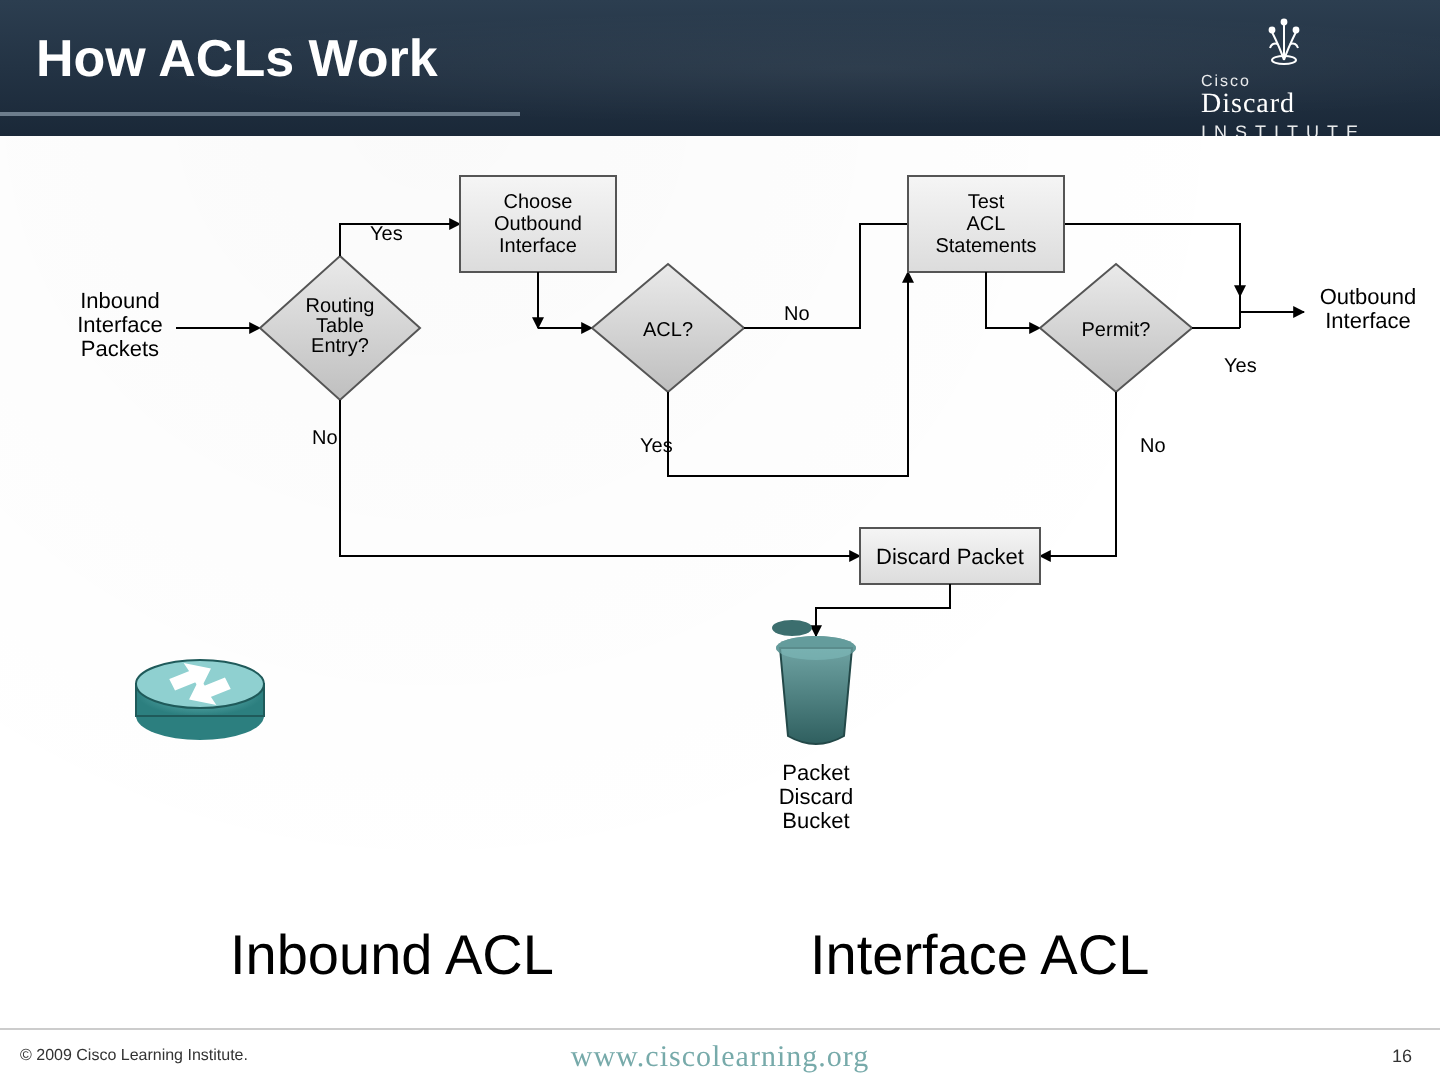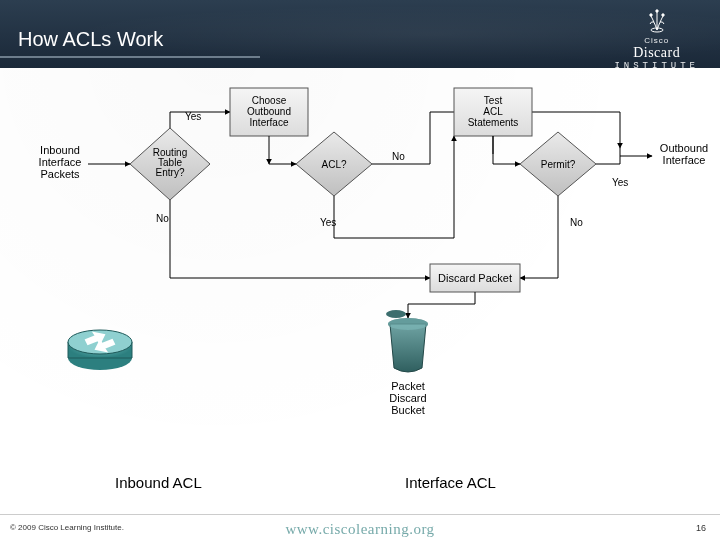--- a/index.html
+++ b/index.html
@@ -1,39 +1,39 @@
 <!DOCTYPE html>
 <html><head>
 <meta charset="utf-8">
 <style>
   * { box-sizing: border-box; margin: 0; padding: 0; }
   body { width: 720px; height: 540px; font-family: Arial, sans-serif; background: #fff; position: relative; overflow: hidden; }
 
   
   .header { position: relative; width: 100%; height: 68px; background: linear-gradient(#2c3e50 0%, #1a2838 100%); }
   .header::before { content:""; position:absolute; inset:0; background: radial-gradient(ellipse at 60% 50%, rgba(255,255,255,0.05), transparent 60%); }
-  .title { position: relative; color: #fff; font-size: 20px; font-weight: normal; padding: 28px 0 0 18px; font-family: Arial, sans-serif; }
+  .title { position: relative; color: #fff; font-size: 26px; font-weight: bold; padding: 14px 0 0 18px; font-family: Arial, sans-serif; }
   .title-underline { position:absolute; left:0; top:56px; height:2px; width:260px; background:#6d7d8c; }
-  .logo { position:absolute; right:21px; top:6px; color:#fff; font-size:12px; text-align:center; }
+  .logo { position:absolute; right:37px; top:6px; color:#fff; font-size:12px; text-align:left; }
   .logo-plant { width:28px; height:28px; margin:0 auto 2px auto; position:relative; }
   .logo-plant svg { width:28px; height:28px; }
   .logo-word1 { font-size:8px; letter-spacing:1px; opacity:.9; }
   .logo-word2 { font-size:14px; font-family: Georgia, serif; letter-spacing:.5px; }
-  .logo-word3 { font-size:9px; letter-spacing:4px; opacity:.9;font-family:Liberation Mono, monospace; }
+  .logo-word3 { font-size:9px; letter-spacing:4px; opacity:.9; }
 
   
   .diagram { position:absolute; left:0; top:68px; width:720px; height:400px; }
   .diagram svg { position:absolute; left:0; top:0; }
 
   
   .flabel { font-size:11px; font-family: Arial, sans-serif; text-align:center; fill:#000; }
   .flabel-small { font-size:10px; }
 
   
-  .section-left, .section-right { position:absolute; top:474px; font-size:15px; font-family: Arial, sans-serif; color:#000; }
+  .section-left, .section-right { position:absolute; top:462px; font-size:28px; font-family: Arial, sans-serif; color:#000; }
   .section-left { left:115px; }
   .section-right { left:405px; }
 
   
   .footer { position:absolute; left:0; bottom:0; width:100%; height:26px; border-top:1px solid #ccc; font-size:8px; color:#333; }
   .footer .copy { position:absolute; left:10px; top:8px; }
   .footer .url { position:absolute; left:50%; transform:translateX(-50%); top:6px; font-size:15px; color:#7aa; font-family: Georgia, serif; letter-spacing:.5px; }
   .footer .pagenum { position:absolute; right:14px; top:8px; font-size:9px; }
 
   

